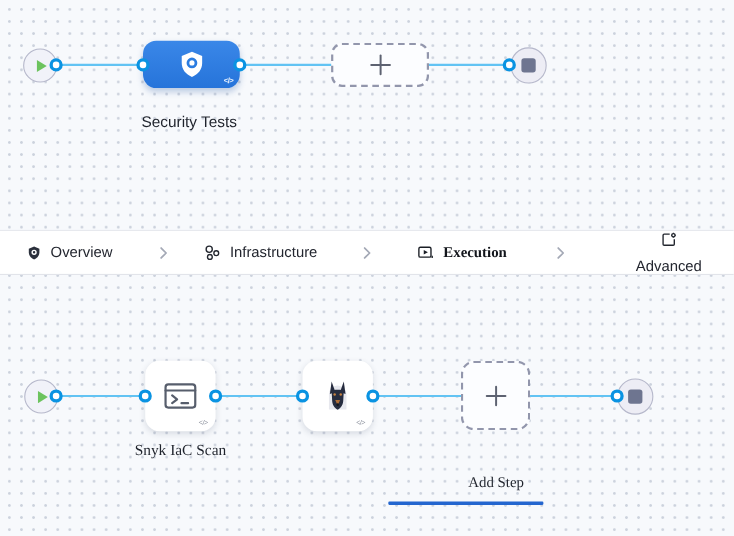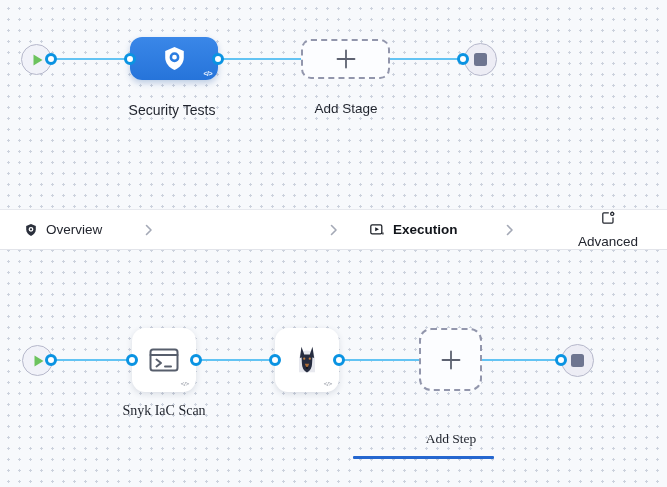--- a/index.html
+++ b/index.html
@@ -74,49 +74,58 @@
           <line x1="2.5" y1="11" x2="19.5" y2="11"></line>
       </svg>
     </span>
   </div>
 
   <div class="endpoint end-node" style="left:464px;top:43px;">
     <span class="stop-square"></span>
   </div>
 
   <div class="node-label" style="left:92px;top:100px;width:160px;">Security Tests</div>
-  <div class="node-label" style="left:286px;top:98px;width:120px;font-size:13.5px;">Add Stage</div>
 </div>
 
 <div class="tab-bar">
 
   <div class="tab-item" style="left:24px;">
     <span>
       <svg width="14" height="14" viewBox="0 0 32 32">
         <path d="M16,2.5 L27,7 V14.5 C27,21.5 22.7,26.6 16,29.5 C9.3,26.6 5,21.5 5,14.5 V7 Z" fill="#2b303c"></path>
         <circle cx="16" cy="14.5" r="4" fill="none" stroke="#ffffff" stroke-width="3"></circle>
       </svg>
     </span>
     <span>Overview</span>
   </div>
 
   <span class="tab-sep" style="left:145px;">
     <svg width="8" height="12" viewBox="0 0 8 12" fill="none" stroke="#a4a9b6" stroke-width="1.6" stroke-linecap="round" stroke-linejoin="round">
         <polyline points="1.5,1.5 6,6 1.5,10.5"></polyline>
       </svg>
   </span>
 
+  <div class="tab-item" style="left:185px;">
+    <span>
+      <svg width="16" height="16" viewBox="0 0 16 16" fill="none" stroke="#23272f" stroke-width="1.25">
+        <circle cx="5.2" cy="4.6" r="2.8"></circle>
+          <circle cx="11.6" cy="8.2" r="2.2"></circle>
+          <circle cx="5.8" cy="11.6" r="2.2"></circle>
+      </svg>
+    </span>
+    <span>Infrastructure</span>
+  </div>
 
   <span class="tab-sep" style="left:330px;">
     <svg width="8" height="12" viewBox="0 0 8 12" fill="none" stroke="#a4a9b6" stroke-width="1.6" stroke-linecap="round" stroke-linejoin="round">
         <polyline points="1.5,1.5 6,6 1.5,10.5"></polyline>
       </svg>
   </span>
 
-  <div class="tab-item active" style="left:369px;">
+  <div class="tab-item active" style="left:379px;font-family:Liberation Serif, serif;">
     <span>
       <svg width="16" height="16" viewBox="0 0 16 16" fill="none" stroke="#1a1e25" stroke-width="1.25">
         <rect x="1.8" y="2.8" width="11" height="9" rx="1.4"></rect>
         <polygon points="6.2,5.3 10,7.3 6.2,9.3" fill="#1a1e25" stroke="none"></polygon>
         <line x1="13.9" y1="10.6" x2="13.9" y2="12.6"></line>
       </svg>
     </span>
     <span>Execution</span>
   </div>
 

